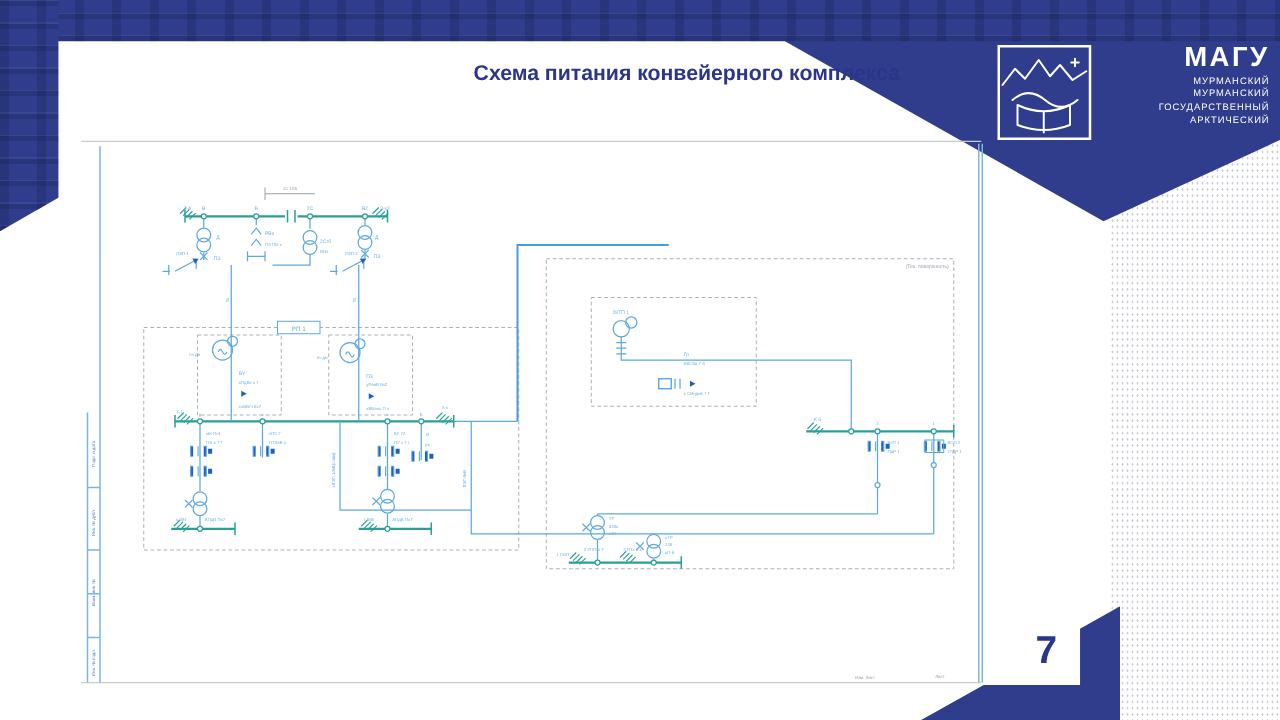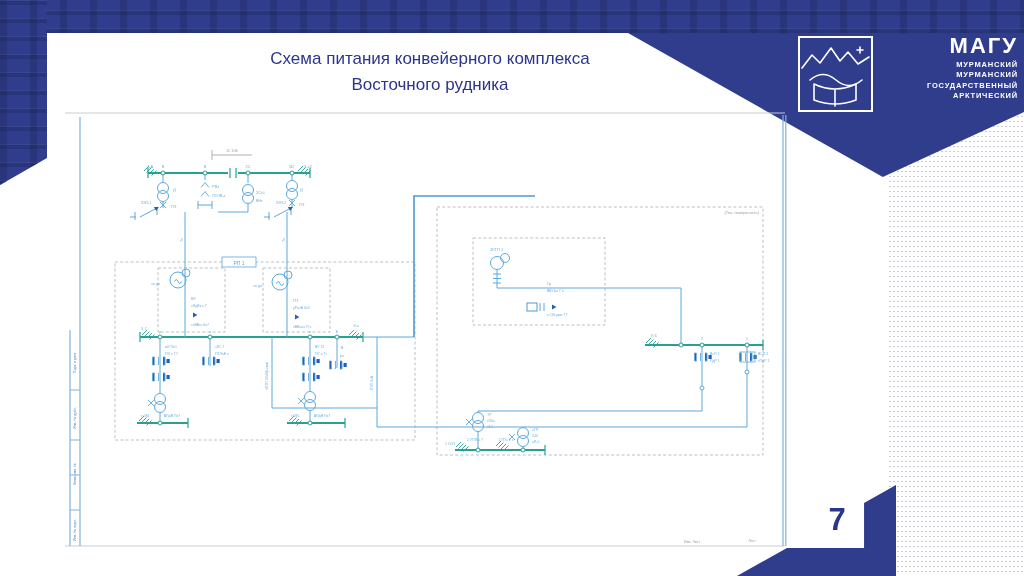--- a/index.html
+++ b/index.html
@@ -17,48 +17,47 @@
   .corner-left{left:0;top:0;width:47px;height:185px;z-index:3;
     clip-path:polygon(0 0,100% 0,100% 85.4%,0 100%);}
   .tr-shape{left:600px;top:0;width:424px;height:178px;background:#2f3d8c;z-index:2;
     clip-path:polygon(6.6% 0,100% 0,100% 62.9%,66.7% 99.4%,6.6% 18.5%);}
   .br-shape{left:733px;top:483px;width:164px;height:93px;background:#2f3d8c;z-index:2;
     clip-path:polygon(2.4% 100%,32.9% 69.9%,79.9% 69.9%,79.9% 21.5%,99.4% 2.2%,99.4% 100%);}
   .dots{left:888px;top:104px;width:136px;height:472px;z-index:1;
     background-image:radial-gradient(#c9cdd7 0.7px, transparent 0.95px);
     background-size:4px 5px;}
   
-  .title{left:140px;top:46px;width:580px;text-align:center;color:#2b358a;
-    font-size:17px;font-weight:normal;line-height:1.55;z-index:4;}
+  .title{left:140px;top:46px;width:580px;text-align:right;color:#2b358a;
+    font-size:17px;font-weight:bold;line-height:1.55;z-index:4;}
   
   .logo{left:798px;top:30px;width:220px;z-index:4;display:flex;gap:10px;color:#fff;text-align:right;}
   .logo-box{width:71px;height:72px;border:2px solid #fff;flex:0 0 auto;margin-top:6px;}
   .logo-acronym{font-size:22px;font-weight:bold;letter-spacing:2px;line-height:1.1;margin-top:4px;}
-  .logo-line{font-size:7.5px;letter-spacing:0.8px;line-height:1.2;margin-top:1.5px;font-weight:bold;padding-left:44px;}
+  .logo-line{font-size:7.5px;letter-spacing:0.8px;line-height:1.2;margin-top:1.5px;font-weight:normal;padding-left:44px;}
   
   .pagenum{left:815px;top:502px;width:44px;text-align:center;color:#2b358a;
     font-size:31px;font-weight:bold;z-index:4;}
   
   #diagram-svg{position:absolute;left:60px;top:108px;width:730px;height:445px;z-index:2;}
   svg text{font-family:"Liberation Sans",sans-serif;}
 </style>
 </head>
 <body>
 
 <div class="slide">
 
   <div class="abs band-top brandbg"></div>
   <div class="abs corner-left brandbg"></div>
   <div class="abs dots"></div>
   <div class="abs tr-shape"></div>
   <div class="abs br-shape"></div>
 
   <div class="abs title">
     <div>Схема питания конвейерного комплекса</div>
-    <div>Восточного рудника</div>
   </div>
 
   <div class="abs logo">
     <div class="logo-box">
       <svg viewBox="0 0 71 72" width="71" height="72">
         <g stroke="#ffffff" fill="none" stroke-width="1.6" stroke-linecap="round" stroke-linejoin="round">
           <path d="M2 30 L12 17 L20 25 L31 10 L40 23 L48 14 L58 26 L69 19"></path>
           <path d="M10 42 q13 -11 26 0 q13 11 26 0"></path>
           <path d="M14 46 Q35 56 56 46 L56 62 Q35 70 14 62 Z"></path>
           <path d="M35 52 V68"></path>

